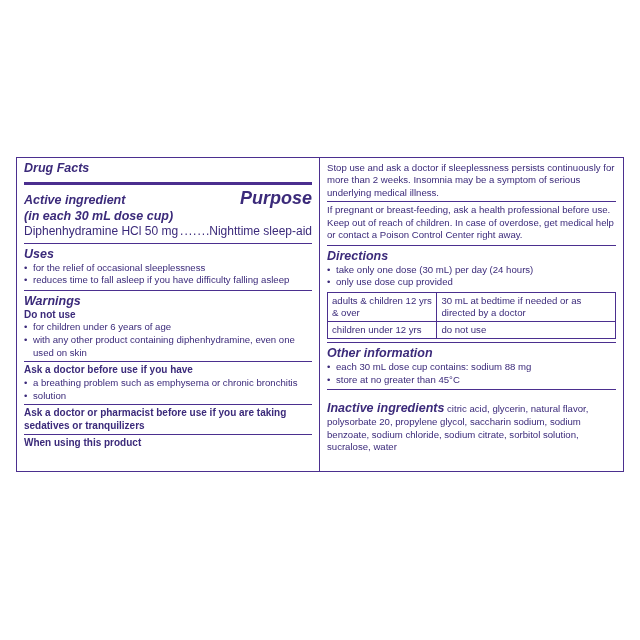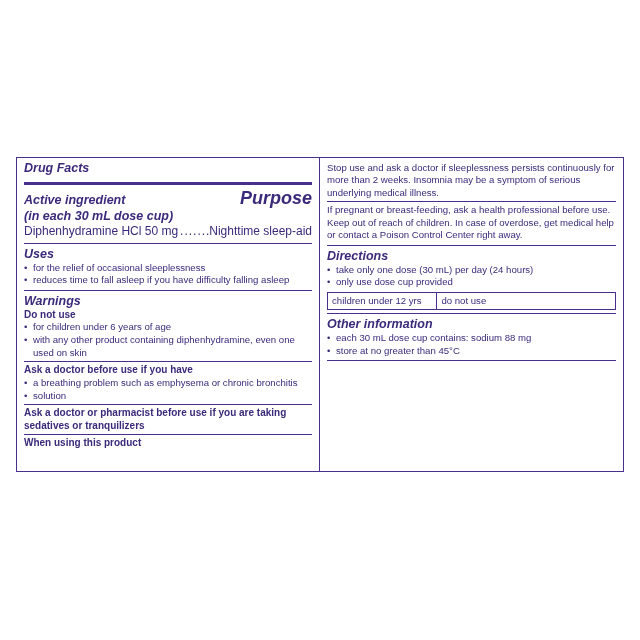--- a/index.html
+++ b/index.html
@@ -222,34 +222,39 @@
 
         <div class="hr"></div>
 
         <div class="sec-title">Directions</div>
         <ul class="bullets">
           <li>take only one dose (30 mL) per day (24 hours)</li>
           <li>only use dose cup provided</li>
         </ul>
         <table class="dir-table">
           <tbody>
+              <tr>
+            <td class="c1">adults &amp; children 12 yrs &amp; over</td>
+            <td>30 mL at bedtime if needed or as directed by a doctor</td>
+          </tr>
           <tr>
             <td class="c1">children under 12 yrs</td>
             <td>do not use</td>
           </tr>
         </tbody>
           </table>
 
         <div class="hr"></div>
 
         <div class="sec-title">Other information</div>
         <ul class="bullets">
           <li><span class="bold">each 30 mL dose cup contains:</span><span> sodium 88 mg</span></li>
           <li><span>store at no greater than 45°C</span></li>
         </ul>
 
         <div class="hr"></div>
 
+        <p class="inline-run"><span class="inline-title">Inactive ingredients</span><span> citric acid, glycerin, natural flavor, polysorbate 20, propylene glycol, saccharin sodium, sodium benzoate, sodium chloride, sodium citrate, sorbitol solution, sucralose, water</span></p>
       </div>
     </div>
 
   </div>
 </div>
 
 </body></html>

